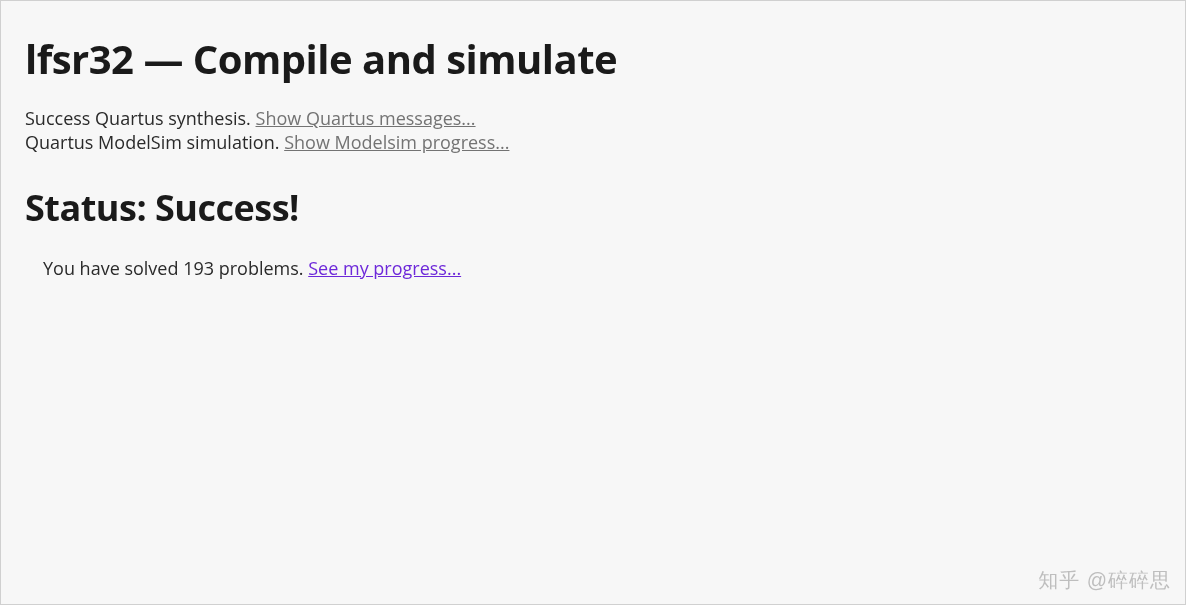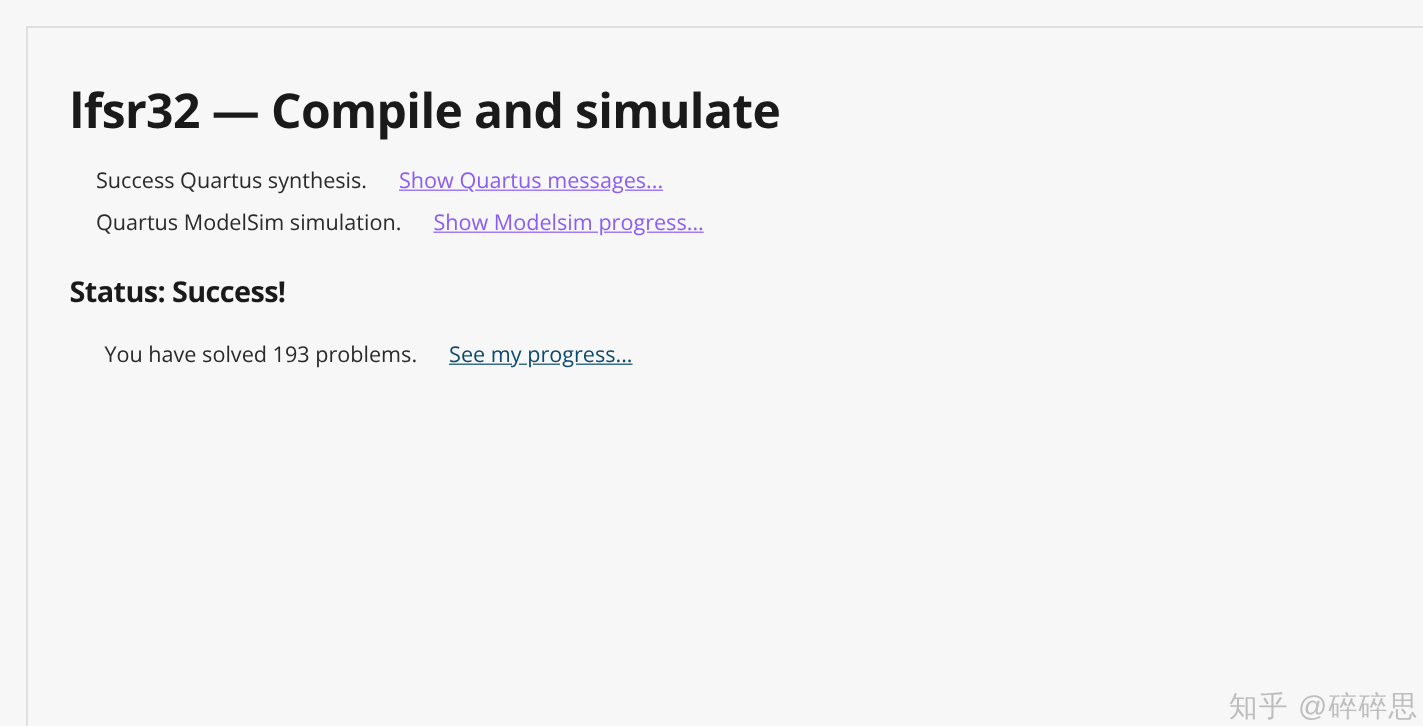--- a/index.html
+++ b/index.html
@@ -1,16 +1,16 @@
 <!DOCTYPE html>
 <html><head>
   <meta charset="utf-8">
   <style>
     * {
-      margin: 11px;
+      margin: 0;
       padding: 0;
       box-sizing: border-box;
     }
     body {
       width: 1186px;
       height: 605px;
       background: #f7f7f7;
       font-family: -apple-system, BlinkMacSystemFont, "Segoe UI", "Open Sans", "Helvetica Neue", Arial, sans-serif;
       border: 1px solid #d0d0d0;
       padding: 30px 24px;
@@ -23,43 +23,43 @@
       margin-bottom: 20px;
       letter-spacing: -0.5px;
     }
     .log-lines {
       font-size: 18px;
       line-height: 1.35;
       color: #2a2a2a;
       margin-bottom: 28px;
     }
     .log-lines a {
-      color: #8b5cf6;
+      color: #737373;
       text-decoration: underline;
     }
     h2.status-heading {
-      font-size: 24px;
+      font-size: 36px;
       font-weight: 700;
       margin-bottom: 24px;
       letter-spacing: -0.5px;
     }
     .progress-line {
       font-size: 18px;
       padding-left: 18px;
       color: #2a2a2a;
     }
     .progress-line a {
-      color: #0c4a6e;
+      color: #6d28d9;
       text-decoration: underline;
     }
     .watermark {
       position: absolute;
       right: 14px;
       bottom: 10px;
-      font-size: 24px;
+      font-size: 20px;
       font-weight: 500;
       color: rgba(120, 120, 120, 0.45);
       letter-spacing: 1px;
       font-family: "PingFang SC", "Microsoft YaHei", sans-serif;
       pointer-events: none;
     }
   </style>
 </head>
 <body>
 

